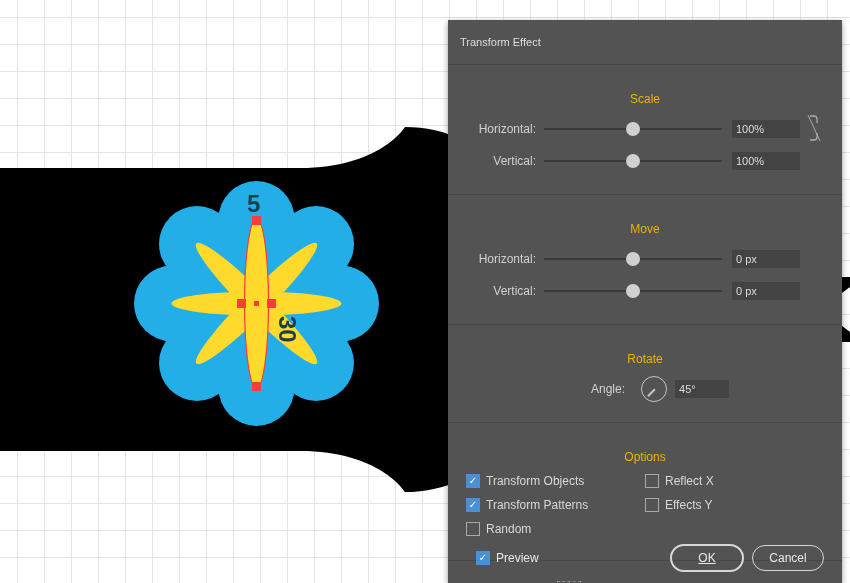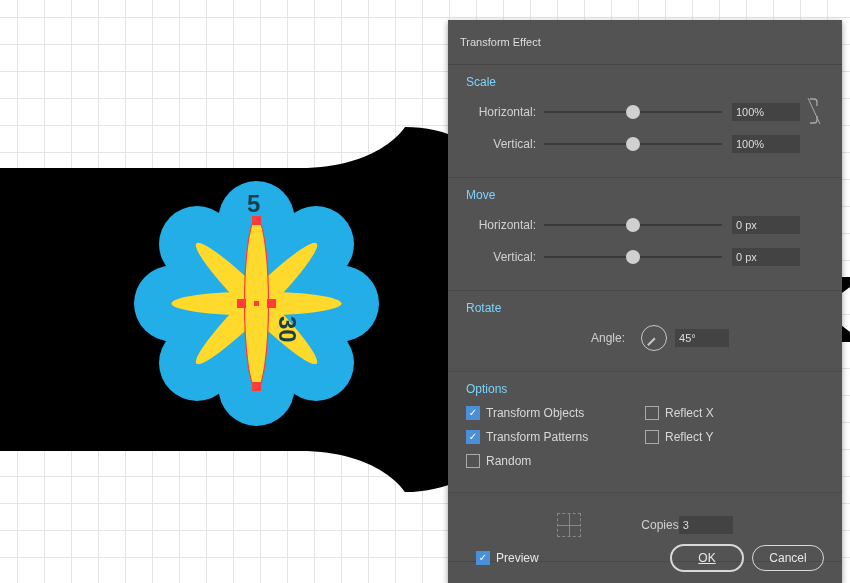--- a/index.html
+++ b/index.html
@@ -24,21 +24,21 @@
   
   .dialog{
     position:absolute;left:448px;top:20px;width:394px;height:564px;
     background:#535353;color:#e8e8e8;box-shadow:0 2px 6px rgba(0,0,0,.4);
   }
   .dialog-title{
     height:28px;line-height:28px;padding:8px 12px;background:#535353;color:#ddd;
     border-bottom:1px solid #454545;font-size:11px;
   }
   .section{padding:10px 18px 14px 18px;border-bottom:1px solid #484848;}
-  .section h4{margin:0 0 10px 0;font-weight:normal;color:#7dd3fc;font-size:12px;}
+  .section h4{margin:17px 0 10px 0;font-weight:normal;color:#eab308;font-size:12px;text-align:center;}
   .row{display:flex;align-items:center;height:26px;margin-bottom:6px;}
   .row-label{width:70px;text-align:right;margin-right:8px;color:#d0d0d0;font-size:12px;}
   .slider{flex:1;height:16px;position:relative;margin-right:10px;}
   .slider-track{position:absolute;left:0;right:0;top:7px;height:2px;background:#3a3a3a;}
   .slider-thumb{position:absolute;top:1px;width:14px;height:14px;border-radius:50%;background:#d0d0d0;left:calc(50% - 7px);}
   .value-box{width:60px;height:18px;line-height:18px;background:#434343;color:#ddd;padding:0 4px;font-size:11px;}
   .link-icon{width:18px;margin-left:6px;color:#aaa;}
   .dial{width:24px;height:24px;border-radius:50%;border:1.5px solid #c5c5c5;margin:0 8px;position:relative;}
   .dial::after{content:"";position:absolute;left:50%;top:50%;width:1.5px;height:10px;background:#c5c5c5;transform-origin:top center;transform:rotate(45deg);}
   .options-grid{display:flex;flex-wrap:wrap;}
@@ -178,21 +178,21 @@
       <div class="opt">
           <span class="chk"></span>
           <span>Reflect X</span>
         </div>
       <div class="opt">
           <span class="chk checked"></span>
           <span>Transform Patterns</span>
         </div>
       <div class="opt">
           <span class="chk"></span>
-          <span>Reflect Y</span>
+          <span>Effects Y</span>
         </div>
       <div class="opt">
           <span class="chk"></span>
           <span>Random</span>
         </div>
     </div>
   </div>
 
   <div class="section" style="border-bottom:1px solid #484848;">
     <div class="copies-row">

